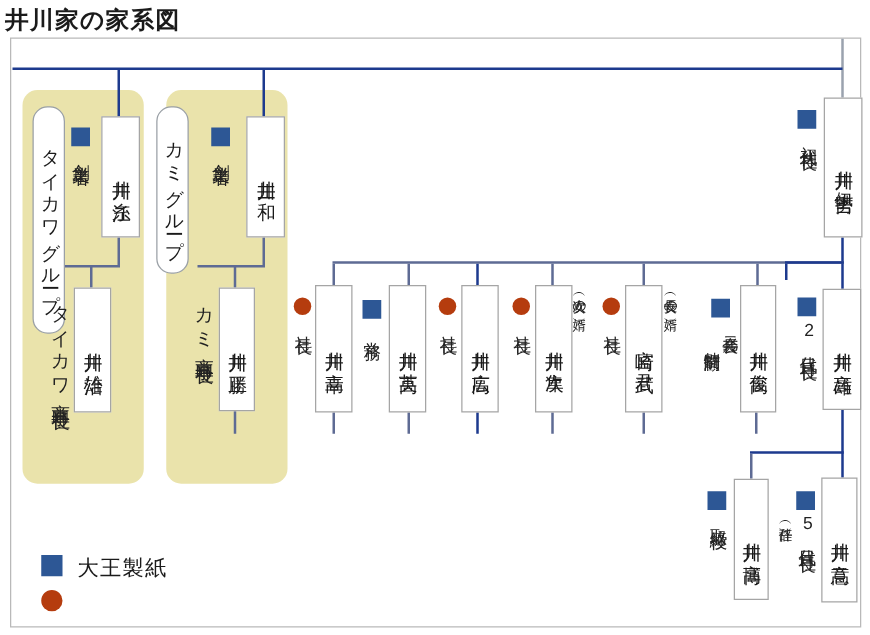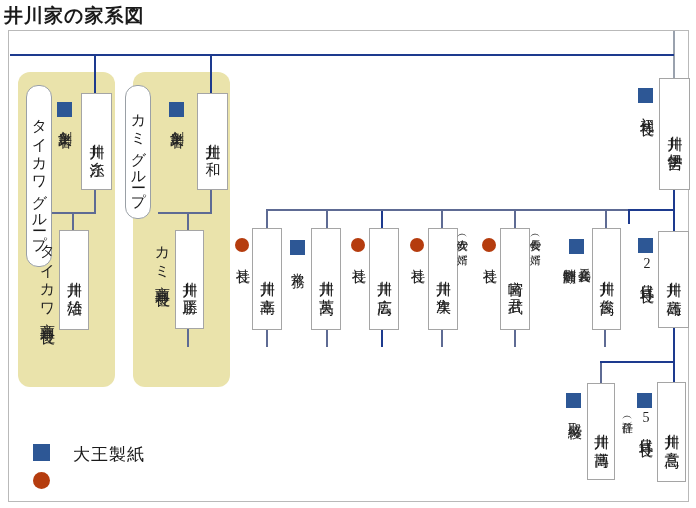--- a/index.html
+++ b/index.html
@@ -1,17 +1,17 @@
 <!DOCTYPE html>
 <html style="--daio_blue: #2d5795; --affiliate_red: #b53c0e; --line_navy: #1d3a8e; --group_beige: #eae3ab;"><head>
 <meta charset="utf-8">
 <style>
   html,body{margin:0;padding:0;background:#fff;}
   #page{position:relative;width:696px;height:503px;background:#fff;overflow:hidden;
-        font-family:Liberation Serif, serif;color:#1a1a1a;}
+        font-family:Liberation Sans, sans-serif;color:#1a1a1a;text-align:right;}
   .title{position:absolute;left:4px;top:3px;font-size:19px;font-weight:600;letter-spacing:1px;}
   .frame{position:absolute;left:8px;top:30px;width:679px;height:470px;border:1px solid #b9b9b9;background:#fff;z-index:0;}
   .grp{position:absolute;background:var(--group_beige,#eae3ab);border-radius:12px;z-index:1;}
   .pill{position:absolute;background:#fff;border:1px solid #9aa0a6;border-radius:12px;z-index:3;
         display:flex;align-items:center;justify-content:center;}
   .pill span{writing-mode:vertical-rl;text-orientation:upright;font-size:15px;letter-spacing:2px;}
   .ln{position:absolute;z-index:2;}
   .gray{background:#5e6b94;}
   .navy{background:var(--line_navy,#1d3a8e);}
   .ltgray{background:#9aa2ae;}
@@ -157,16 +157,16 @@
   </div>
   <div class="vlabel" style="left:639px;top:256px;">2代目社長</div>
   <div class="vlabel" style="left:567px;top:411px;">取締役</div>
   <div class="vlabel" style="left:638px;top:410px;">5代目社長</div>
 
   <div class="vnote" style="left:456px;top:230px;">（次女の婿）</div>
   <div class="vnote" style="left:529px;top:230px;">（長女の婿）</div>
   <div class="vnote" style="left:621px;top:412px;">（辞任）</div>
 
   <div class="legend-sq" style="left:33px;top:444px;"></div>
-  <div class="legend-txt" style="left:73px;top:443px;">大王製紙</div>
+  <div class="legend-txt" style="left:62px;top:443px;">大王製紙</div>
   <div class="legend-ci" style="left:33px;top:472px;"></div>
 
 </div>
 
 </body></html>

